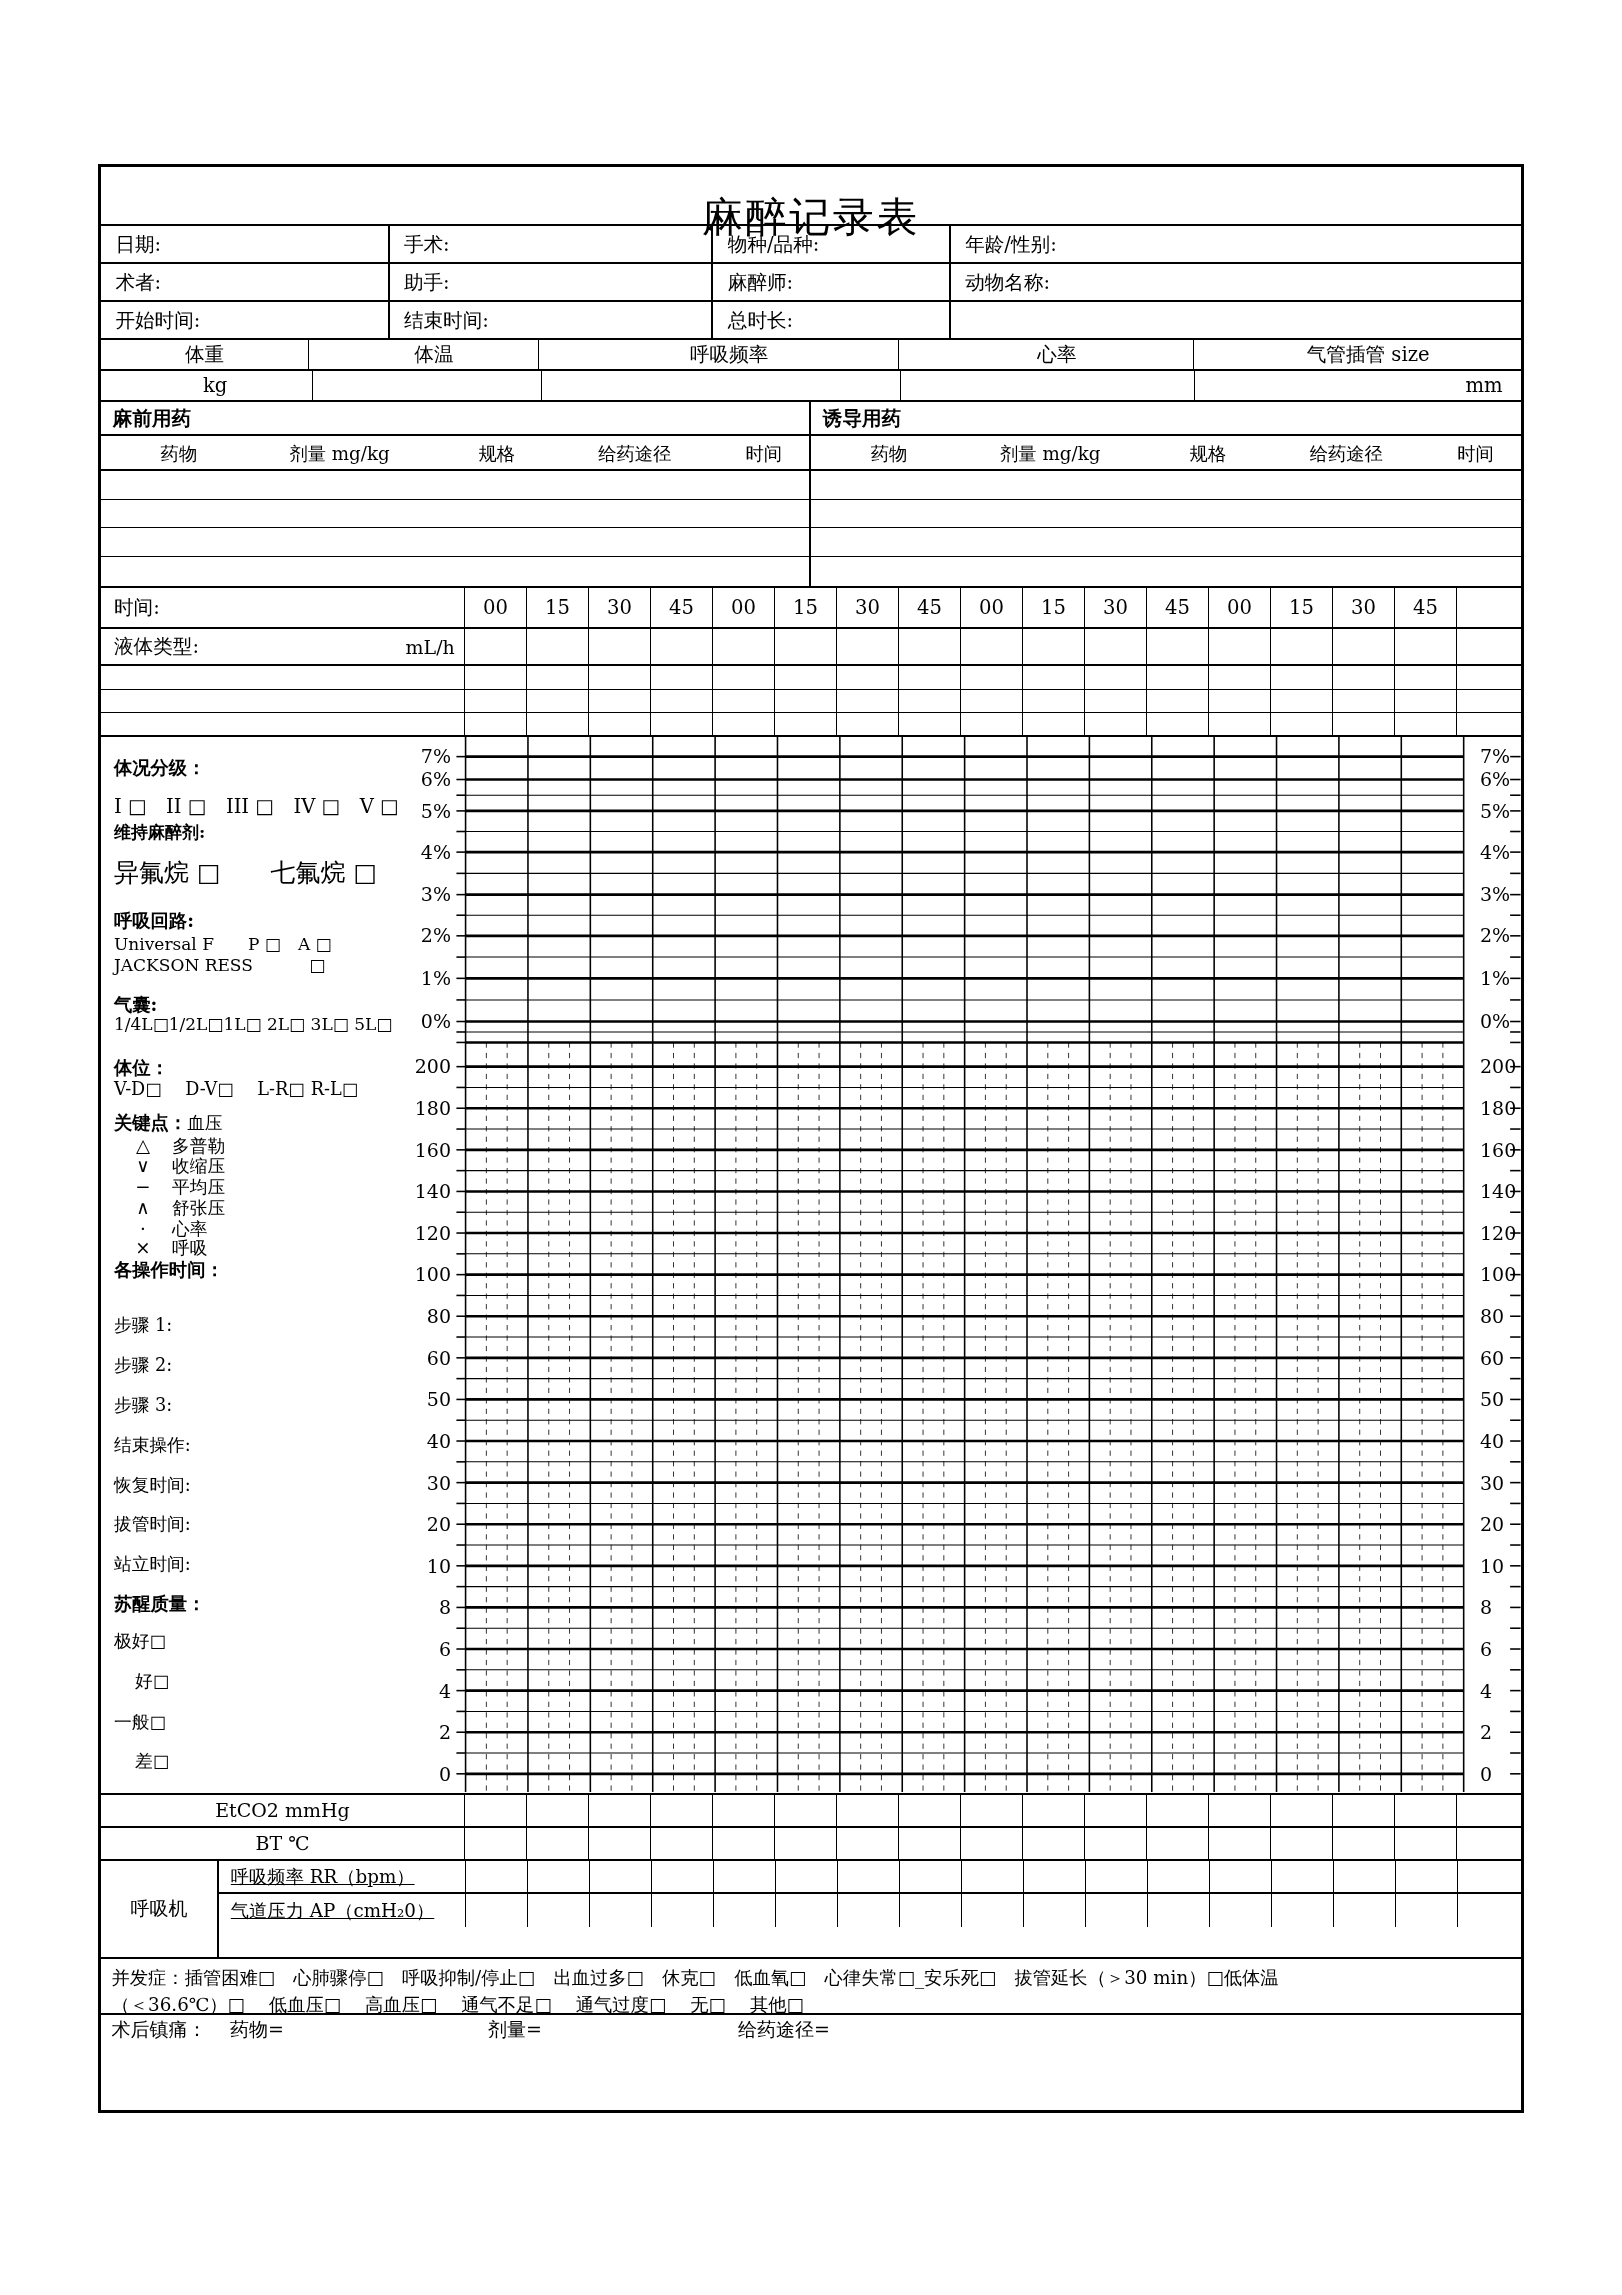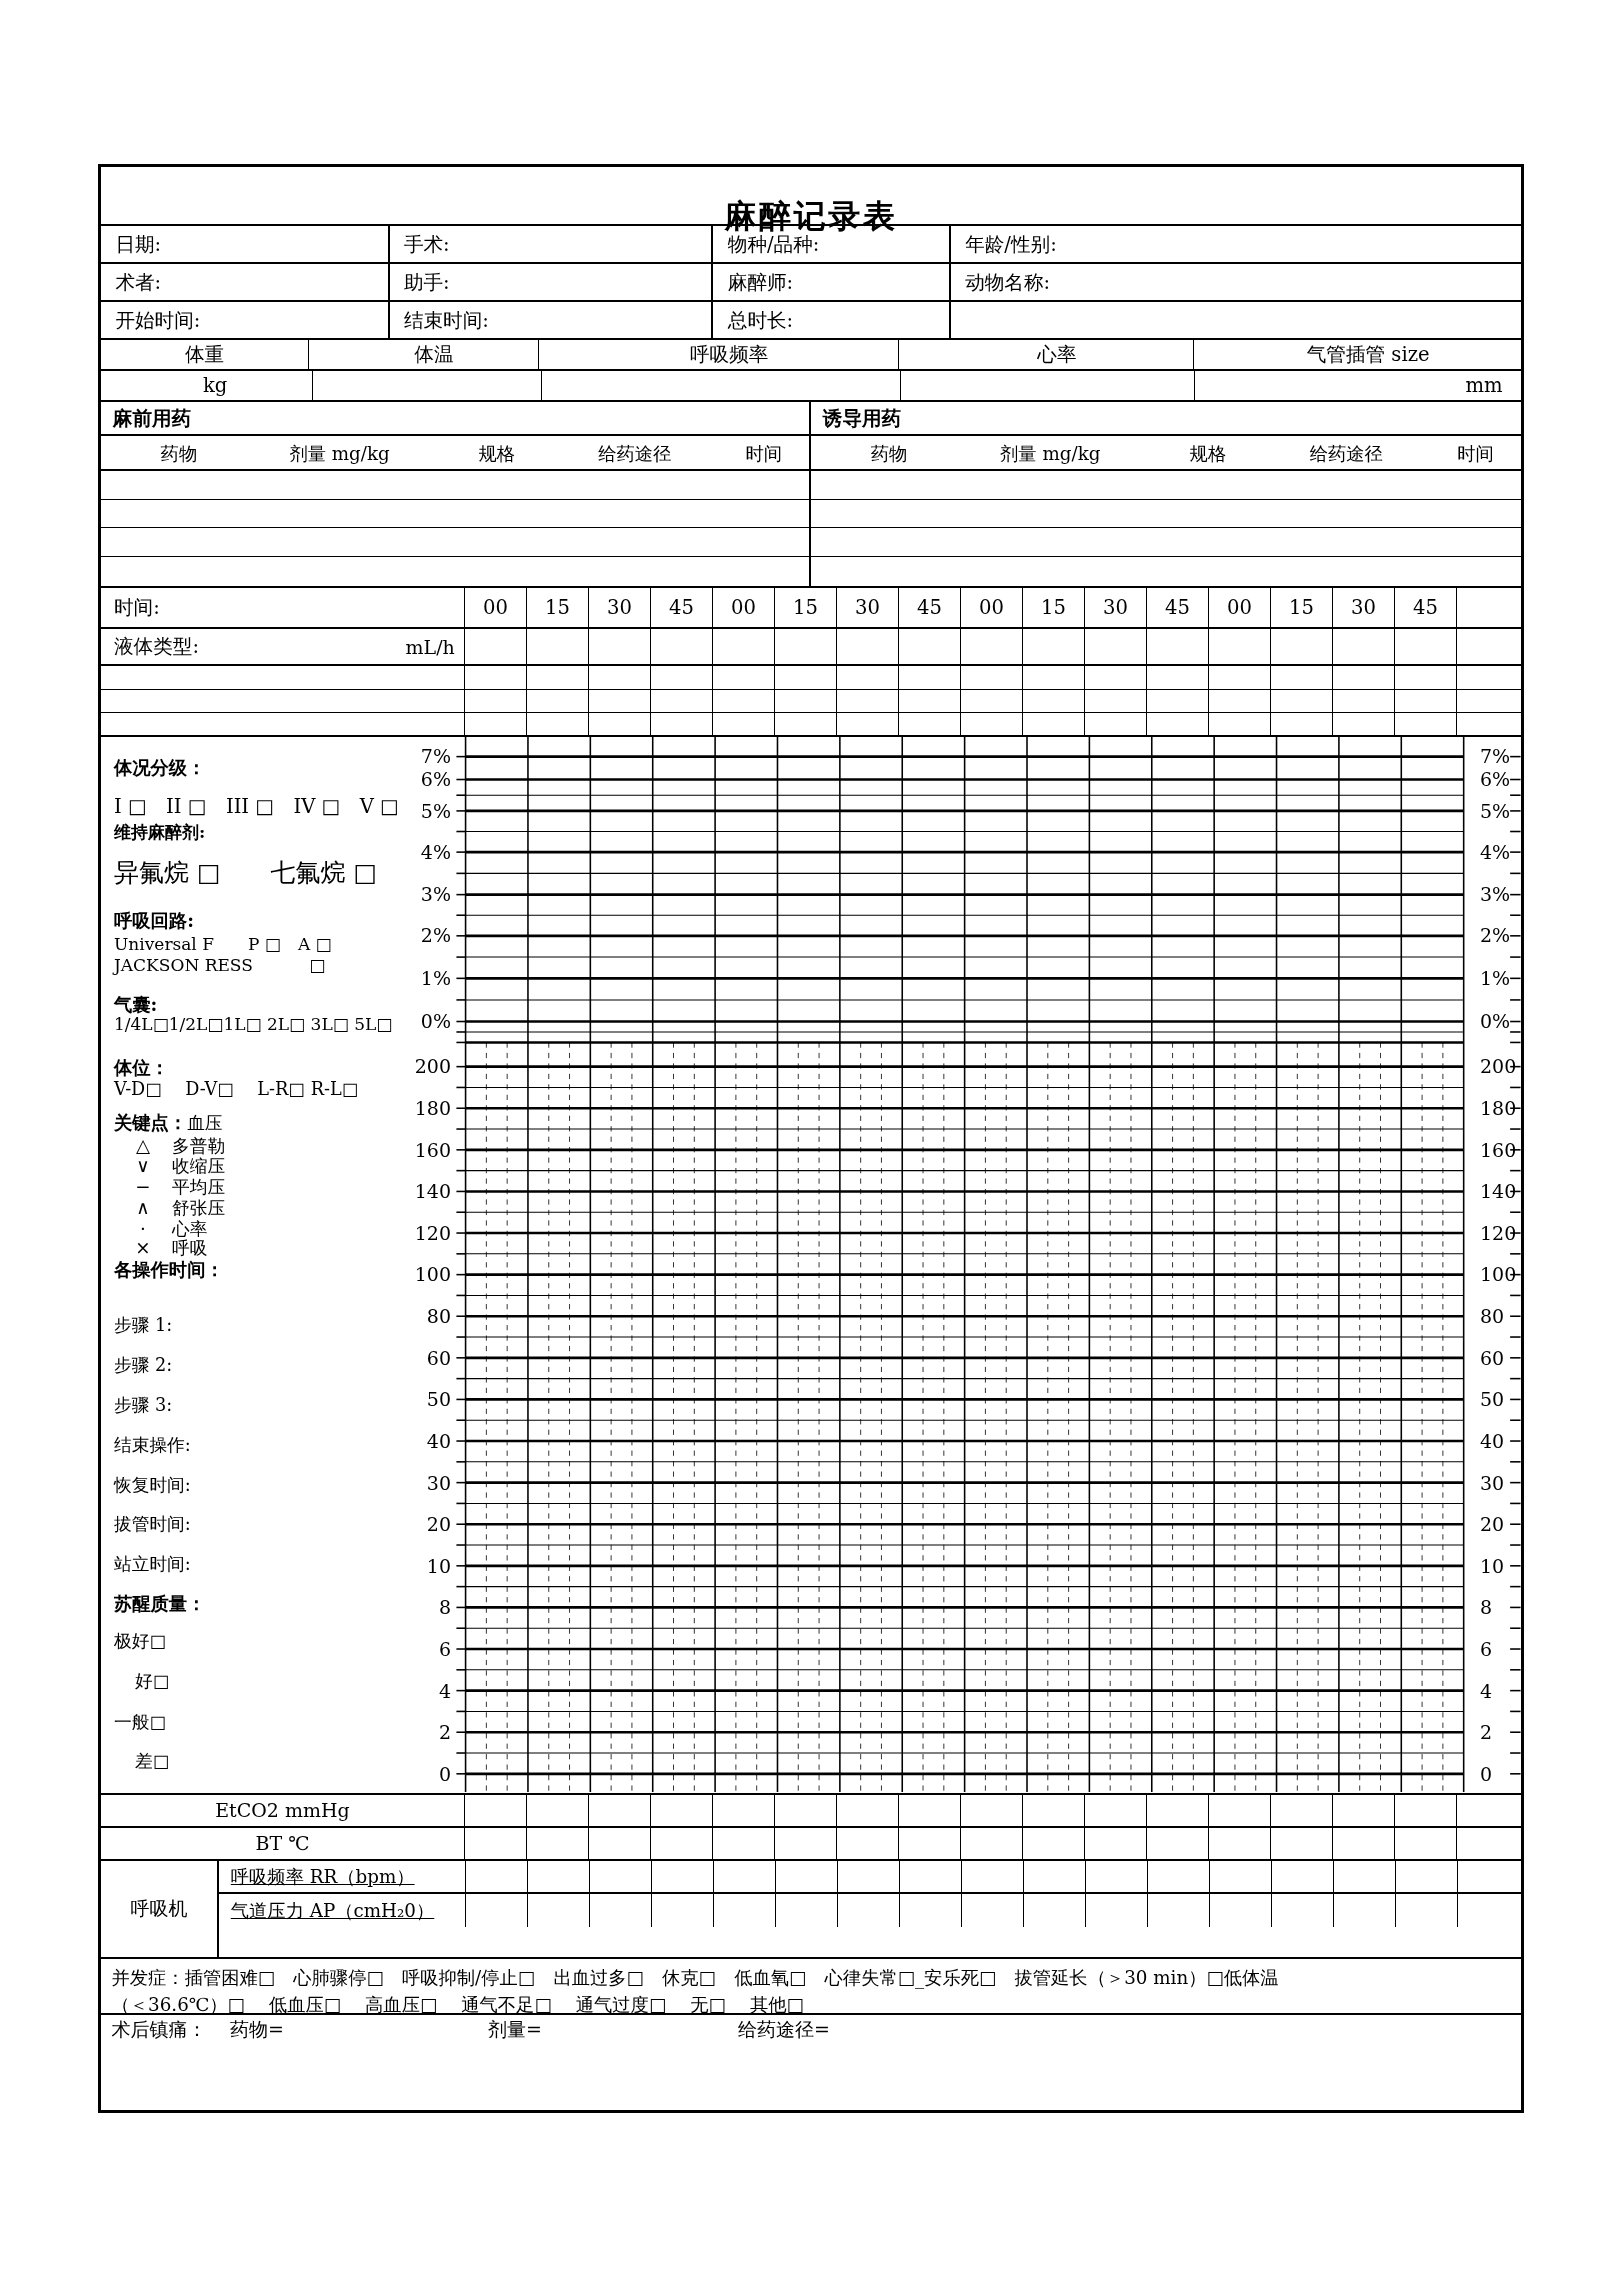--- a/index.html
+++ b/index.html
@@ -4,21 +4,21 @@
 <style>
   html,body{margin:0;padding:0;}
   body{width:1623px;height:2295px;background:#fff;position:relative;
        font-family:"DejaVu Serif","Liberation Serif","DejaVu Sans",serif;color:#000;}
   .form{position:absolute;left:98px;top:164px;width:1420px;height:1943px;border:3.3px solid #000;background:#fff;}
   .row{position:relative;display:flex;width:100%;box-sizing:border-box;}
   .bb2{border-bottom:1.3px solid #000;} .bb3{border-bottom:2px solid #000;} .bb4{border-bottom:2.6px solid #000;}
   .cell{box-sizing:border-box;display:flex;align-items:center;height:100%;}
   .br2{border-right:1.3px solid #000;} .br3{border-right:2px solid #000;}
   .title-row{height:59px;justify-content:center;align-items:center;}
-  .title{font-size:32px;font-weight:bold;letter-spacing:2.6px;margin-top:43px;}
+  .title{font-size:41px;font-weight:normal;letter-spacing:2.6px;margin-top:43px;}
   .info-row{height:38px;}
   .info-row .cell{font-size:19.6px;padding-left:14.4px;}
   .w1{width:309px}.w2{width:347px}.w3{width:254px}.w4{width:612px}
   .vh{height:31px;gap:21px;} .vh .cell{font-size:19.6px;justify-content:center;}
   .v1{width:221px}.v2{width:222px}.v3{width:361px}.v4{width:291px}.v5{width:325px}
   .unit-kg{justify-content:flex-end !important;padding-right:85px;font-size:18.3px;}
   .unit-mm{justify-content:flex-end !important;padding-right:18.3px;font-size:18.3px;}
   .med{height:186px;}
   .half{width:710px;box-sizing:border-box;display:flex;flex-direction:column;}
   .med-title{height:35px;border-bottom:2px solid #000;box-sizing:border-box;display:flex;align-items:center;padding-left:11.8px;font-size:19.6px;font-weight:bold;}

